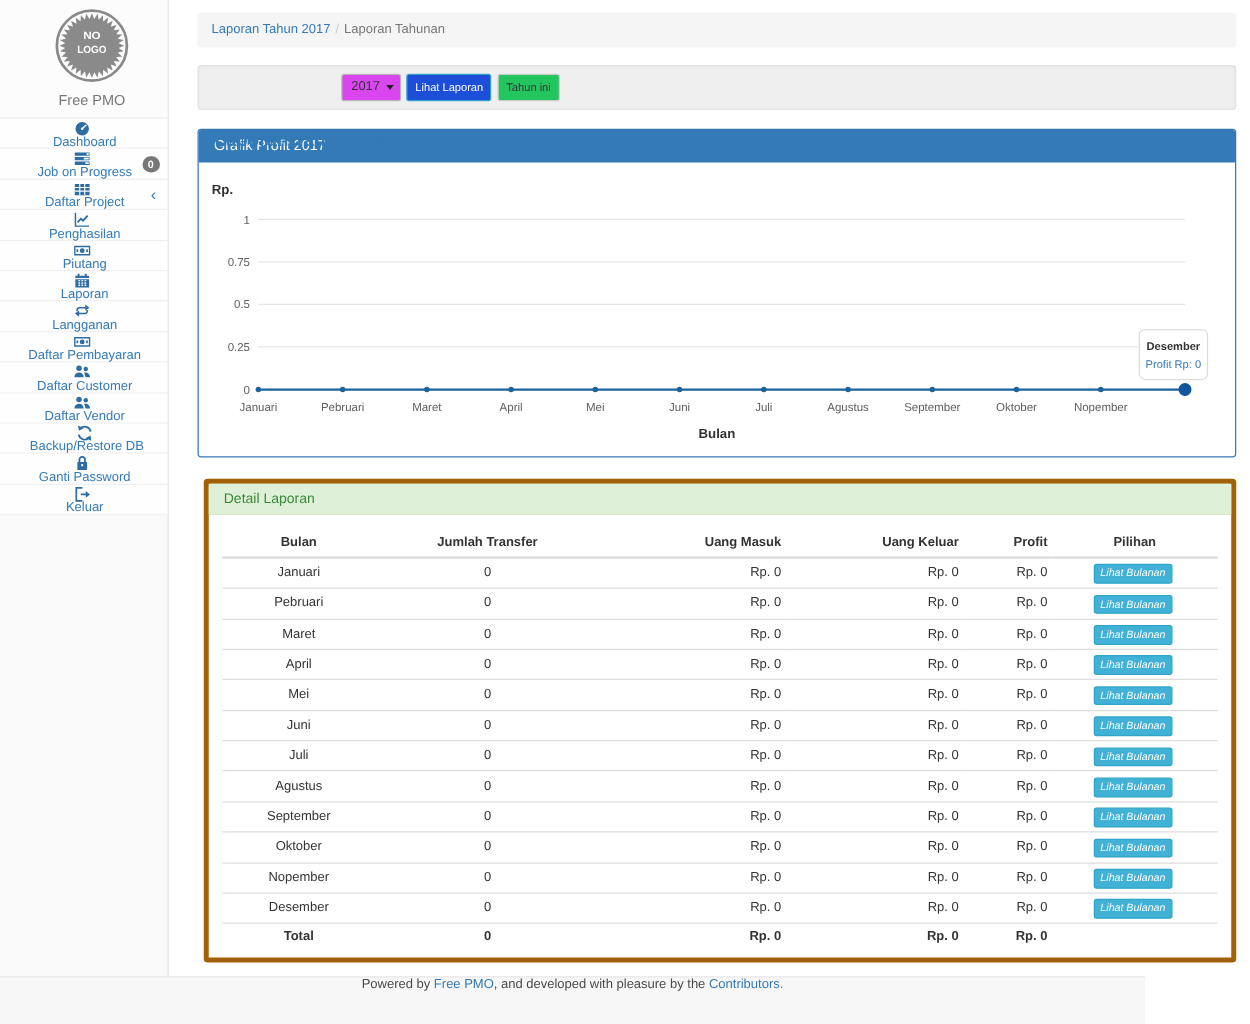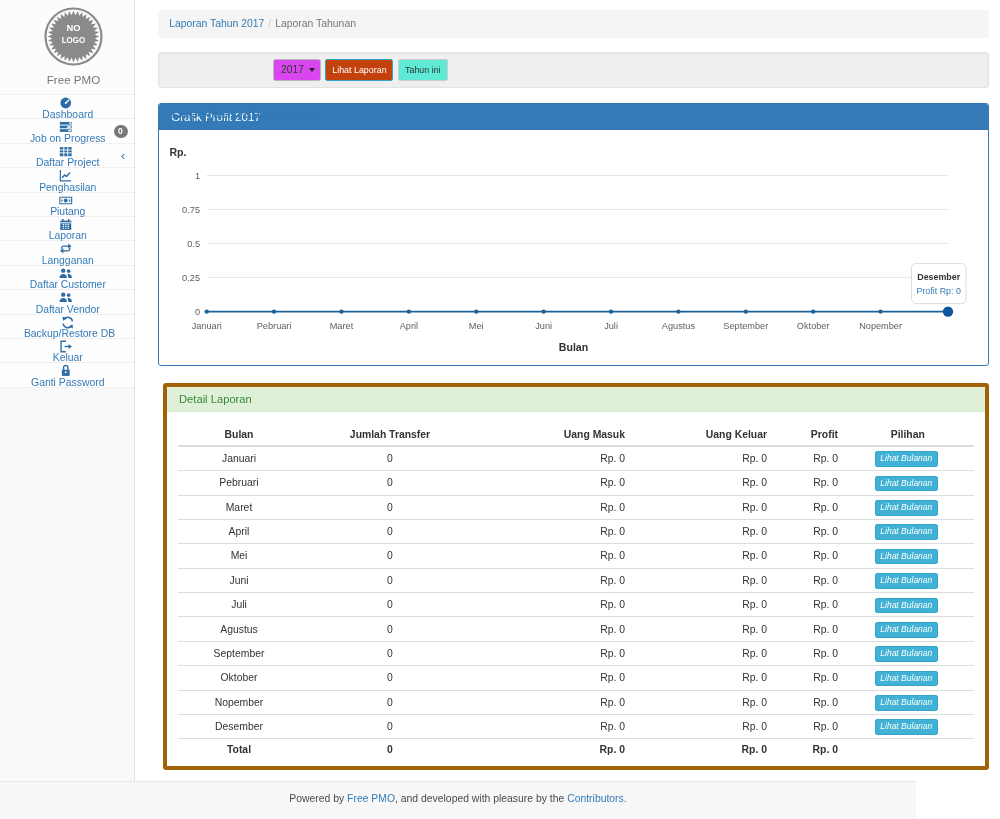--- a/index.html
+++ b/index.html
@@ -50,22 +50,22 @@
 }
 .fsel .tri {
   position:absolute; right:4.5px; top:8px; width:0; height:0;
   border-left:3.4px solid transparent; border-right:3.4px solid transparent;
   border-top:4.6px solid #222;
 }
 .btn {
   position:absolute; top:5.8px; display:inline-block; height:22.4px; line-height:20.4px;
   border-radius:2.2px; font-size:8.9px; text-align:center; cursor:pointer;
 }
-.btn-info { left:166.3px; background:#c2410c; border:1px solid #31a5c9; color:#fff; width:67.9px; }
-.btn-default { left:238.4px; background:#5eead4; border:1px solid #ccc; color:#333; width:50.5px; }
+.btn-info { left:166.3px; background:#1d4ed8; border:1px solid #31a5c9; color:#fff; width:67.9px; }
+.btn-default { left:238.4px; background:#22c55e; border:1px solid #ccc; color:#333; width:50.5px; }
 
 .panel { margin:0 11.4px 14.8px 11.2px; border-radius:3px; background:#fff; }
 .panel-primary { margin-bottom:17.3px; border:1px solid #337ab7; }
 .panel-primary .phead {
   background:#337ab7; color:#fff; height:26.5px; line-height:26.5px;
   padding:0 12px; font-size:11.5px; border-radius:2px 2px 0 0;
 }
 .panel-success { border:4px solid #a16207;margin-left:16px; }
 .panel-success .phead {
   background:#dff0d8; color:#378a37; height:25px; line-height:25px;
@@ -84,21 +84,21 @@
 .btn-xs {
   display:inline-block; background:#41b1d6; border:1px solid #31a5c9; color:#fff;
   border-radius:2.2px; font-size:8.5px; height:15.6px; line-height:13.8px; padding:0;
   width:62.5px; text-align:center;
 }
 table.rpt tr.total td { font-weight:bold; border-top:1px solid #ddd; padding-top:4.6px; padding-bottom:4.6px; }
 
 .footer {
   position:absolute; left:0; top:781px; width:916px; height:38px;
   background:#f7f7f7; border-top:1px solid #e7e7e7; text-align:center;
-  font-size:10.4px; color:#4a4a4a; padding-top:11px;
+  font-size:10.4px; color:#4a4a4a; padding-top:0;
 }
 .footer a { color:#337ab7; }
 </style>
 </head>
 <body>
 
 <div class="sidebar">
   <div class="logo-box">
     <svg width="147" height="95" viewBox="0 0 147 95">
       <circle cx="73.5" cy="36.5" r="28" fill="none" stroke="#8a8a8a" stroke-width="2.2"></circle>
@@ -165,20 +165,29 @@
         <span class="ic"><svg width="13.5" height="15" viewBox="0 0 16 16" style="vertical-align:-2px">
             <path d="M13.2 5.2H5.6a2.4 2.4 0 0 0-2.4 2.4v1" fill="none" stroke="#2e6da4" stroke-width="1.5"></path>
             <path d="M10.9 2.2l4 3-4 3z" fill="#2e6da4"></path>
             <path d="M2.8 10.8h7.6a2.4 2.4 0 0 0 2.4-2.4v-1" fill="none" stroke="#2e6da4" stroke-width="1.5"></path>
             <path d="M5.1 7.8l-4 3 4 3z" fill="#2e6da4"></path>
           </svg></span>
         <a class="mlink" href="#">Langganan</a>
       </li>
       <li>
         <span class="ic"><svg width="13.5" height="15" viewBox="0 0 16 16" style="vertical-align:-2px">
+            <path d="M1 4.1h14v7.8H1z" fill="none" stroke="#2e6da4" stroke-width="1.3"></path>
+            <circle cx="8" cy="8" r="2.3" fill="#2e6da4"></circle>
+            <path d="M2.6 6.7h1.6v2.6H2.6z" fill="#2e6da4"></path>
+            <path d="M11.8 6.7h1.6v2.6h-1.6z" fill="#2e6da4"></path>
+          </svg></span>
+        <a class="mlink" href="#">Daftar Pembayaran</a>
+      </li>
+      <li>
+        <span class="ic"><svg width="13.5" height="15" viewBox="0 0 16 16" style="vertical-align:-2px">
             <circle cx="5" cy="4.6" r="2.6" fill="#2e6da4"></circle>
             <path d="M0.6 13.2c0-3 2-4.6 4.4-4.6s4.4 1.6 4.4 4.6z" fill="#2e6da4"></path>
             <circle cx="11.4" cy="5.2" r="2.1" fill="#2e6da4"></circle>
             <path d="M9.9 8.6c2.6-.6 5.5 1 5.5 4.6h-4.2" fill="#2e6da4"></path>
           </svg></span>
         <a class="mlink" href="#">Daftar Customer</a>
       </li>
       <li>
         <span class="ic"><svg width="13.5" height="15" viewBox="0 0 16 16" style="vertical-align:-2px">
             <circle cx="5" cy="4.6" r="2.6" fill="#2e6da4"></circle>
@@ -192,33 +201,33 @@
         <span class="ic"><svg width="13.5" height="15" viewBox="0 0 16 16" style="vertical-align:-2px">
             <path d="M13.6 6.6A5.8 5.8 0 0 0 3.8 3.6" fill="none" stroke="#2e6da4" stroke-width="1.8"></path>
             <path d="M1.8 0.8l.6 5 4.6-2.4z" fill="#2e6da4"></path>
             <path d="M2.4 9.4A5.8 5.8 0 0 0 12.2 12.4" fill="none" stroke="#2e6da4" stroke-width="1.8"></path>
             <path d="M14.2 15.2l-.6-5-4.6 2.4z" fill="#2e6da4"></path>
           </svg></span>
         <a class="mlink" href="#" style="margin-left:3px">Backup/Restore DB</a>
       </li>
       <li>
         <span class="ic"><svg width="13.5" height="15" viewBox="0 0 16 16" style="vertical-align:-2px">
+            <path d="M3.4 7h9.2v7.4H3.4z" fill="#2e6da4"></path>
+            <path d="M5.4 7V4.6a2.6 2.6 0 0 1 5.2 0V7" fill="none" stroke="#2e6da4" stroke-width="1.7"></path>
+            <circle cx="8" cy="10" r="1.1" fill="#fdfdfd"></circle>
+          </svg></span>
+        <a class="mlink" href="#">Ganti Password</a>
+      </li>
+      <li>
+        <span class="ic"><svg width="13.5" height="15" viewBox="0 0 16 16" style="vertical-align:-2px">
             <path d="M8.2 1.8H2.4v12.4h5.8" fill="none" stroke="#2e6da4" stroke-width="1.6"></path>
             <path d="M6.6 8h6" stroke="#2e6da4" stroke-width="1.7"></path>
             <path d="M11.4 4.9l4 3.1-4 3.1z" fill="#2e6da4"></path>
           </svg></span>
         <a class="mlink" href="#">Keluar</a>
-      </li>
-      <li>
-        <span class="ic"><svg width="13.5" height="15" viewBox="0 0 16 16" style="vertical-align:-2px">
-            <path d="M3.4 7h9.2v7.4H3.4z" fill="#2e6da4"></path>
-            <path d="M5.4 7V4.6a2.6 2.6 0 0 1 5.2 0V7" fill="none" stroke="#2e6da4" stroke-width="1.7"></path>
-            <circle cx="8" cy="10" r="1.1" fill="#fdfdfd"></circle>
-          </svg></span>
-        <a class="mlink" href="#">Ganti Password</a>
       </li>
     </ul>
 </div>
 
 <div class="main">
   <div class="breadcrumb"><a href="#">Laporan Tahun 2017</a><span class="sep">/</span>Laporan Tahunan</div>
 
   <div class="well">
     <label>Laporan Tahunan per</label>
     <span class="fsel">2017<span class="tri"></span></span>

